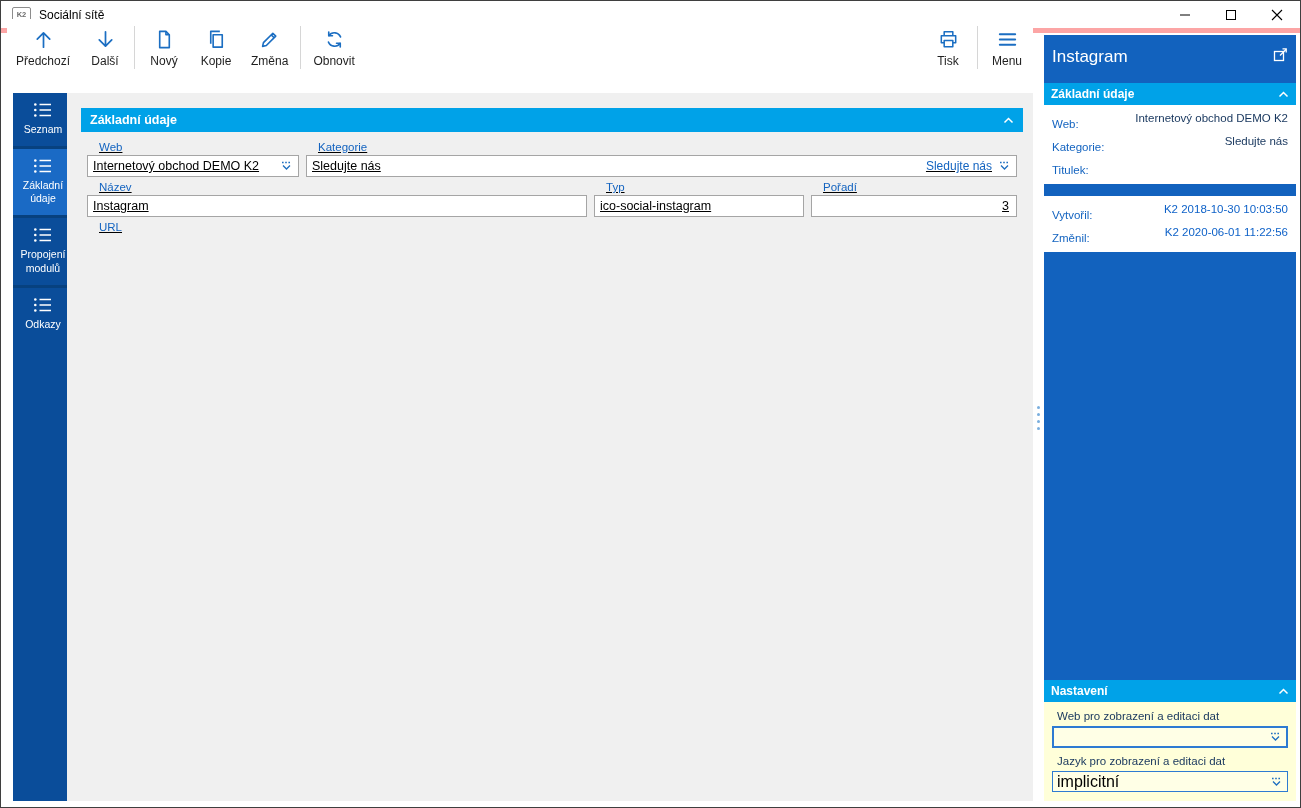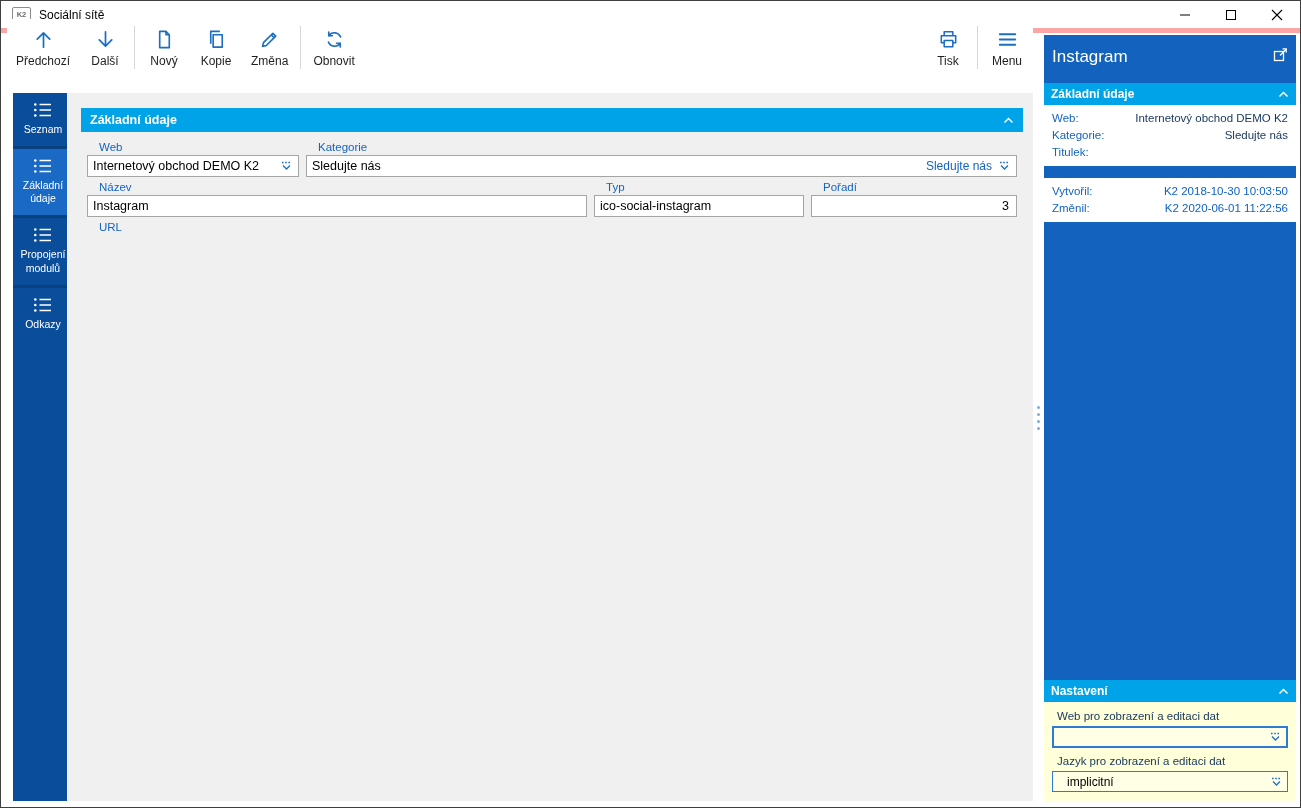--- a/index.html
+++ b/index.html
@@ -33,21 +33,21 @@
   .sb-icon svg { display:block; }
 
   
   .content { position:absolute; left:66px; top:92px; width:966px; bottom:6px; background:#f0f0f0; }
   .panel { position:absolute; left:14px; top:15px; right:10px; }
   .panel-header { height:24px; background:#00a2e8; display:flex; align-items:center; padding:0 9px; }
   .panel-header .ph-title { color:#fff; font-weight:bold; font-size:12.5px; }
   .ph-chev { margin-left:auto; cursor:pointer; display:flex; align-items:center; }
   .panel-body { padding:5px 6px 12px 6px; }
 
-  .frow { display:flex; gap:7px; }
+  .frow { display:flex; gap:7px;text-decoration:underline; }
   .fgroup { display:flex; flex-direction:column; }
   .flabel { font-size:11.5px; color:#1464c0; margin:4px 0 2px 12px; white-space:nowrap; }
   .finput { position:relative; height:22px; background:#fff; border:1px solid #a5a5a5; display:flex; align-items:center; padding:0 5px; }
   .finput input { flex:1; min-width:0; border:none; outline:none; background:transparent; font-family:"Liberation Sans", sans-serif; font-size:12.5px; color:#000; padding:0; }
   .finput input.num { text-align:right; padding-right:2px; }
   .lookup-text { font-size:12px; color:#1464c0; white-space:nowrap; margin-left:auto; padding-right:3px; }
   .dd-icon { flex:0 0 auto; margin-left:3px; display:flex; align-items:center; cursor:pointer; }
   .w-web { width:212px; } .w-kat { flex:1;justify-content:center; } .w-nazev { width:500px; } .w-typ { width:210px; } .w-poradi { flex:1; } .w-url { width:500px; }
 
   
@@ -56,31 +56,31 @@
 
   
   .preview { position:absolute; left:1043px; top:34px; width:252px; bottom:6px; background:#1262be; display:flex; flex-direction:column; }
   .pv-titlebar { display:flex; align-items:flex-start; padding:10px 8px 14px 8px; }
   .pv-title { color:#fff; font-size:17px; line-height:24px; }
   .pv-expand { margin-left:auto; margin-top:2px; cursor:pointer; }
   .pv-header { height:22px; background:#00a2e8; display:flex; align-items:center; padding:0 7px; flex:0 0 auto; }
   .pv-header .pvh-title { color:#fff; font-weight:bold; font-size:12px; }
   .pv-body { background:#fff; padding:4px 0 6px; }
   .pv-row { display:flex; padding:2.5px 8px; font-size:11.5px; }
-  .pv-row .lbl { color:#1464c0; white-space:nowrap; }
+  .pv-row .lbl { color:#1464c0; white-space:nowrap;margin-top:6px; }
   .pv-row .val { margin-left:auto; color:#17365d; text-align:right; white-space:nowrap; }
   .pv-row.blue .val { color:#0f62c8; }
   .pv-gap { height:12px; flex:0 0 auto; }
   .pv-spacer { flex:1; }
 
   .settings-body { background:#ffffd9; padding:5px 8px 9px; }
   .set-label { font-size:11.5px; color:#17365d; margin:3px 0 4px 5px; }
   .set-input { position:relative; height:22px; background:#ffffe6; border:2px solid #2e7bd2; display:flex; align-items:center; padding:0 4px; margin-bottom:7px; }
   .set-input.thin { border-width:1px; height:21px; margin-bottom:0; }
-  .set-input input { flex:1; min-width:0; border:none; outline:none; background:transparent; font-family:"Liberation Sans", sans-serif; font-size:12px; color:#000; padding:0;margin-left:10px; }
+  .set-input input { flex:1; min-width:0; border:none; outline:none; background:transparent; font-family:"Liberation Sans", sans-serif; font-size:16px; color:#000; padding:0; }
 </style>
 </head>
 <body>
 
 <div class="window">
 
   <div class="titlebar">
     <div class="app-icon">K2</div>
     <div class="title-text">Sociální sítě</div>
     <div class="win-controls">

